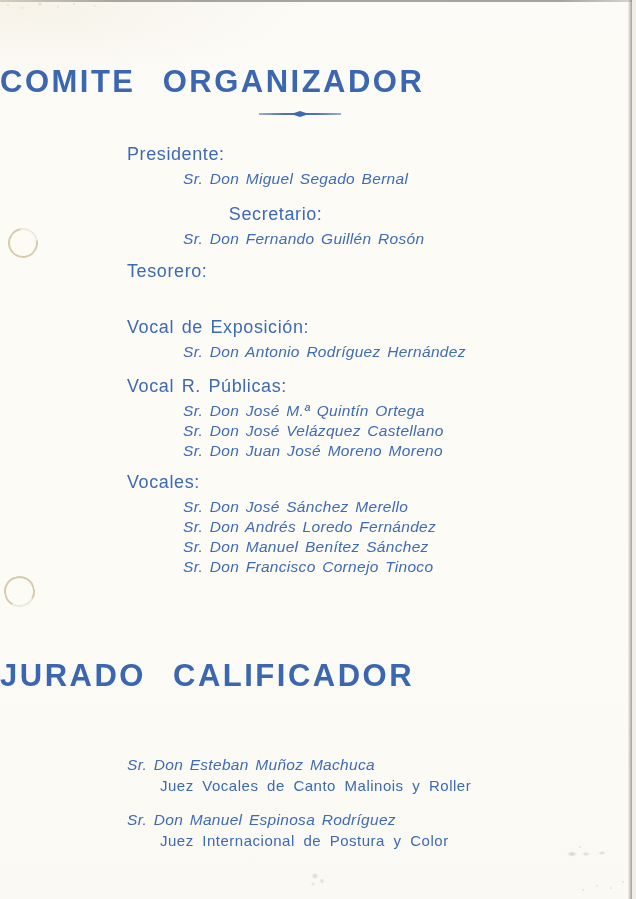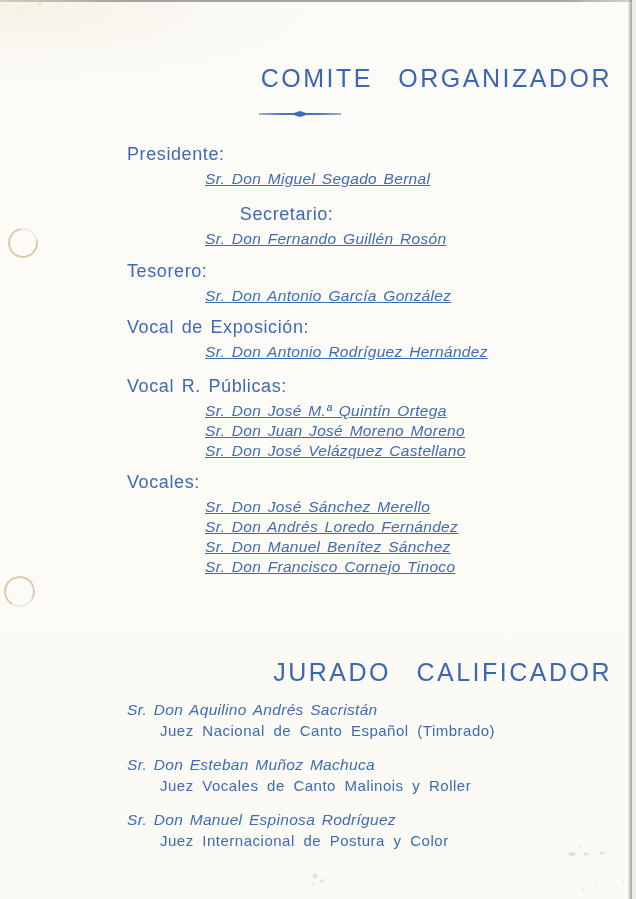--- a/index.html
+++ b/index.html
@@ -79,22 +79,22 @@
     background:
       radial-gradient(circle 2px at 8px 12px,  rgba(118,120,126,0.28), rgba(118,120,126,0) 70%),
       radial-gradient(circle 2px at 22px 8px,  rgba(118,120,126,0.25), rgba(118,120,126,0) 70%),
       radial-gradient(circle 2px at 36px 10px, rgba(118,120,126,0.22), rgba(118,120,126,0) 70%),
       radial-gradient(circle 2px at 48px 4px,  rgba(118,120,126,0.25), rgba(118,120,126,0) 70%);
   }
 
   
   .section-title {
     position: absolute; left: 0; width: 612px;
-    text-align: right;
-    font-size: 25px; font-weight: normal;
+    text-align: left;
+    font-size: 31px; font-weight: bold;
     letter-spacing: 2.5px; word-spacing: 16px;
     color: #3a66b2;
     white-space: nowrap;
   }
   .title-committee { top: 64px; }
   .title-jury { top: 658px; }
 
   .title-divider {
     position: absolute; top: 110px; left: 259px; width: 82px; height: 8px;
   }
@@ -108,21 +108,21 @@
     clip-path: polygon(0 50%, 50% 0, 100% 50%, 50% 100%);
   }
 
   
   .entry { position: absolute; left: 127px; }
   .entry-label {
     font-size: 18px; line-height: 18px;
     letter-spacing: 0.6px; word-spacing: 2px;
     color: #3d6ab5;
   }
-  .entry-names { margin: 6px 0 0 78px; text-decoration: underline; }
+  .entry-names { margin: 6px 0 0 56px; }
   .entry-names .person-name {
     font-style: italic;
     font-size: 15.5px; line-height: 20px;
     letter-spacing: 0.3px; word-spacing: 2px;
     color: #3f6cb6;
     white-space: nowrap;
   }
   .entry-1 { top: 145px; }
   .entry-2 { top: 205px; text-align: center; }
   .entry-3 { top: 262px; }
@@ -180,57 +180,50 @@
 
   <div class="entry entry-2">
     <div class="entry-label">Secretario:</div>
     <div class="entry-names">
       <div class="person-name">Sr. Don Fernando Guillén Rosón</div>
     </div>
   </div>
 
   <div class="entry entry-3">
     <div class="entry-label">Tesorero:</div>
-    <div class="entry-names">
-      <div class="person-name">Sr. Don Antonio García  González</div>
-    </div>
   </div>
 
   <div class="entry entry-4">
     <div class="entry-label">Vocal de Exposición:</div>
     <div class="entry-names">
       <div class="person-name">Sr. Don Antonio Rodríguez Hernández</div>
     </div>
   </div>
 
   <div class="entry entry-5">
     <div class="entry-label">Vocal R. Públicas:</div>
     <div class="entry-names">
       <div class="person-name">Sr. Don José M.ª Quintín Ortega</div>
+      <div class="person-name">Sr. Don José Velázquez  Castellano</div>
       <div class="person-name">Sr. Don Juan José Moreno Moreno</div>
-      <div class="person-name">Sr. Don José Velázquez  Castellano</div>
     </div>
   </div>
 
   <div class="entry entry-6">
     <div class="entry-label">Vocales:</div>
     <div class="entry-names">
       <div class="person-name">Sr. Don José Sánchez Merello</div>
       <div class="person-name">Sr. Don Andrés Loredo  Fernández</div>
       <div class="person-name">Sr. Don Manuel Benítez Sánchez</div>
       <div class="person-name">Sr. Don Francisco Cornejo Tinoco</div>
     </div>
   </div>
 
   <div class="section-title title-jury">JURADO CALIFICADOR</div>
 
-  <div class="member member-1">
-    <div class="person-name">Sr. Don Aquilino Andrés  Sacristán</div>
-    <div class="person-role">Juez Nacional de Canto Español (Timbrado)</div>
-  </div>
 
   <div class="member member-2">
     <div class="person-name">Sr. Don Esteban Muñoz Machuca</div>
     <div class="person-role">Juez Vocales de Canto Malinois y Roller</div>
   </div>
 
   <div class="member member-3">
     <div class="person-name">Sr. Don Manuel Espinosa Rodríguez</div>
     <div class="person-role">Juez Internacional de Postura y Color</div>
   </div>

